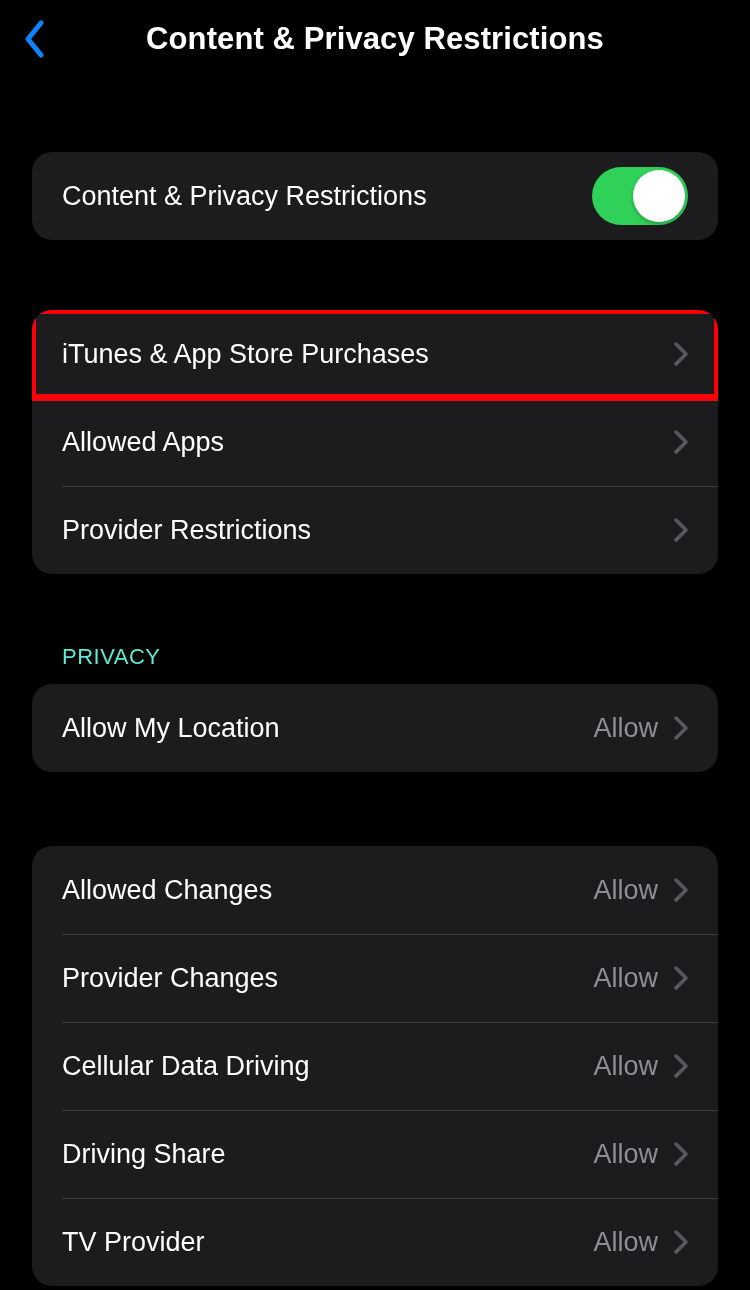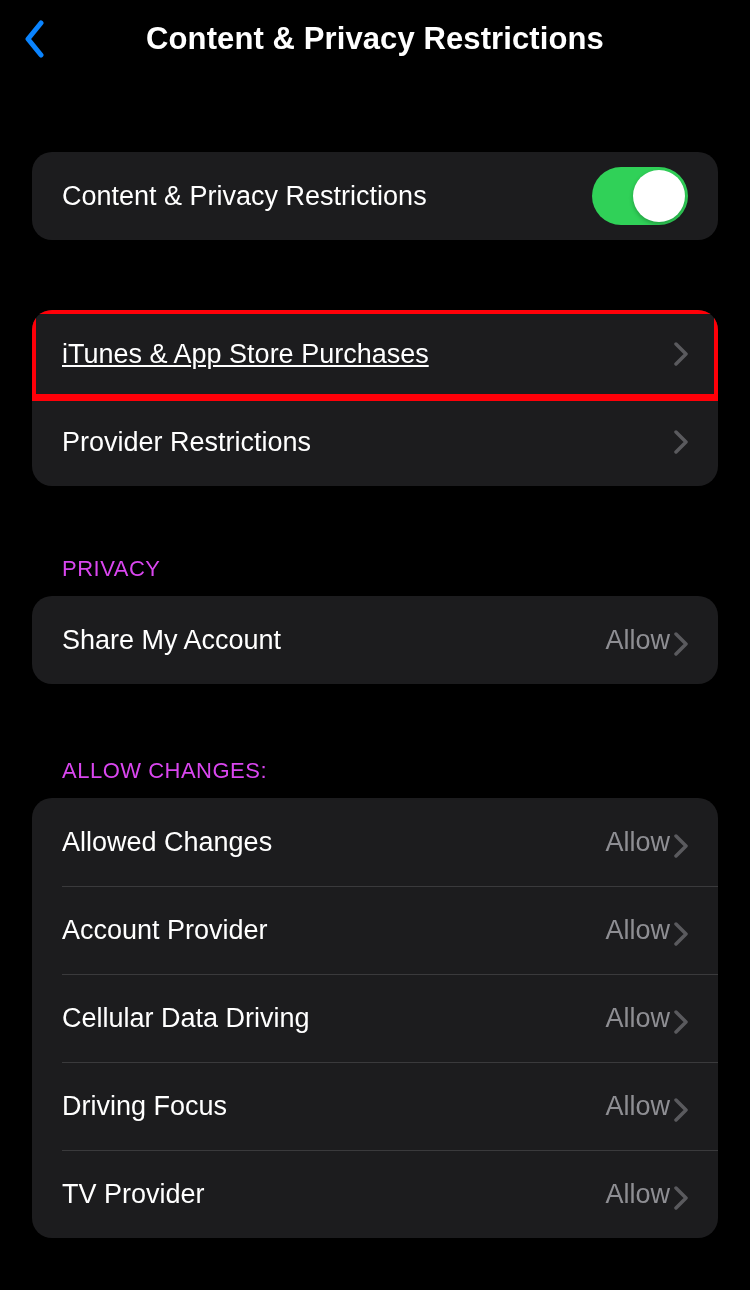--- a/index.html
+++ b/index.html
@@ -62,35 +62,35 @@
     height: 1px;
     background: #3a3a3c;
   }
   .row-label {
     font-size: 27px;
     font-weight: 400;
     color: #ffffff;
   }
   .row-right {
     display: flex;
-    align-items: flex-end;
-    gap: 4px;
+    align-items: center;
+    gap: 16px;
   }
   .row-value {
     font-size: 27px;
     color: #8e8e93;
   }
   .chevron {
     display: flex;
     align-items: center;
     justify-content: center;
   }
   .section-header {
     font-size: 22px;
-    color: #d946ef;
+    color: #5eead4;
     letter-spacing: 0.5px;
     text-transform: uppercase;
     padding: 0 30px 14px 30px;
   }
   
   .toggle {
     width: 96px;
     height: 58px;
     background: #30d158;
     border-radius: 29px;
@@ -102,21 +102,20 @@
     top: 3px;
     width: 52px;
     height: 52px;
     background: #ffffff;
     border-radius: 50%;
     box-shadow: 0 2px 4px rgba(0,0,0,0.25);
   }
   
   .highlight-wrap {
     position: relative;
-    text-decoration: underline;
   }
   .highlight {
     position: absolute;
     pointer-events: none;
     border: 7px solid #ff0008;
     border-radius: 4px;
     left: -3px;
     right: -3px;
     top: -3px;
     bottom: -3px;
@@ -159,65 +158,74 @@
           <span class="chevron">
             <svg width="14" height="24" viewBox="0 0 14 24">
                 <polyline points="2,2 12,12 2,22" fill="none" stroke="#5a5a5e" stroke-width="3.5" stroke-linecap="round" stroke-linejoin="round"></polyline>
               </svg>
           </span>
         </div>
       </div>
       <div class="highlight"></div>
     </div>
     <div class="row">
+      <div class="row-label">Allowed Apps</div>
+      <div class="row-right">
+        <span class="chevron">
+          <svg width="14" height="24" viewBox="0 0 14 24">
+              <polyline points="2,2 12,12 2,22" fill="none" stroke="#5a5a5e" stroke-width="3.5" stroke-linecap="round" stroke-linejoin="round"></polyline>
+            </svg>
+        </span>
+      </div>
+    </div>
+    <div class="row">
       <div class="row-label">Provider Restrictions</div>
       <div class="row-right">
         <span class="chevron">
           <svg width="14" height="24" viewBox="0 0 14 24">
               <polyline points="2,2 12,12 2,22" fill="none" stroke="#5a5a5e" stroke-width="3.5" stroke-linecap="round" stroke-linejoin="round"></polyline>
             </svg>
         </span>
       </div>
     </div>
   </div>
 
   <div class="section-gap-a"></div>
 
   <div class="section-header">Privacy</div>
   <div class="group">
     <div class="row">
-      <div class="row-label">Share My Account</div>
+      <div class="row-label">Allow My Location</div>
       <div class="row-right">
         <span class="row-value">Allow</span>
         <span class="chevron">
           <svg width="14" height="24" viewBox="0 0 14 24">
               <polyline points="2,2 12,12 2,22" fill="none" stroke="#5a5a5e" stroke-width="3.5" stroke-linecap="round" stroke-linejoin="round"></polyline>
             </svg>
         </span>
       </div>
     </div>
   </div>
 
   <div class="section-gap-b"></div>
 
-  <div class="section-header">Allow Changes:</div>
   <div class="group">
     <div class="row">
       <div class="row-label">Allowed Changes</div>
       <div class="row-right">
         <span class="row-value">Allow</span>
         <span class="chevron">
           <svg width="14" height="24" viewBox="0 0 14 24">
               <polyline points="2,2 12,12 2,22" fill="none" stroke="#5a5a5e" stroke-width="3.5" stroke-linecap="round" stroke-linejoin="round"></polyline>
             </svg>
         </span>
       </div>
     </div>
     <div class="row">
-      <div class="row-label">Account Provider</div>
+      <div class="row-label">Provider Changes</div>
       <div class="row-right">
         <span class="row-value">Allow</span>
         <span class="chevron">
           <svg width="14" height="24" viewBox="0 0 14 24">
               <polyline points="2,2 12,12 2,22" fill="none" stroke="#5a5a5e" stroke-width="3.5" stroke-linecap="round" stroke-linejoin="round"></polyline>
             </svg>
         </span>
       </div>
     </div>
     <div class="row">
@@ -225,21 +233,21 @@
       <div class="row-right">
         <span class="row-value">Allow</span>
         <span class="chevron">
           <svg width="14" height="24" viewBox="0 0 14 24">
               <polyline points="2,2 12,12 2,22" fill="none" stroke="#5a5a5e" stroke-width="3.5" stroke-linecap="round" stroke-linejoin="round"></polyline>
             </svg>
         </span>
       </div>
     </div>
     <div class="row">
-      <div class="row-label">Driving Focus</div>
+      <div class="row-label">Driving Share</div>
       <div class="row-right">
         <span class="row-value">Allow</span>
         <span class="chevron">
           <svg width="14" height="24" viewBox="0 0 14 24">
               <polyline points="2,2 12,12 2,22" fill="none" stroke="#5a5a5e" stroke-width="3.5" stroke-linecap="round" stroke-linejoin="round"></polyline>
             </svg>
         </span>
       </div>
     </div>
     <div class="row">

